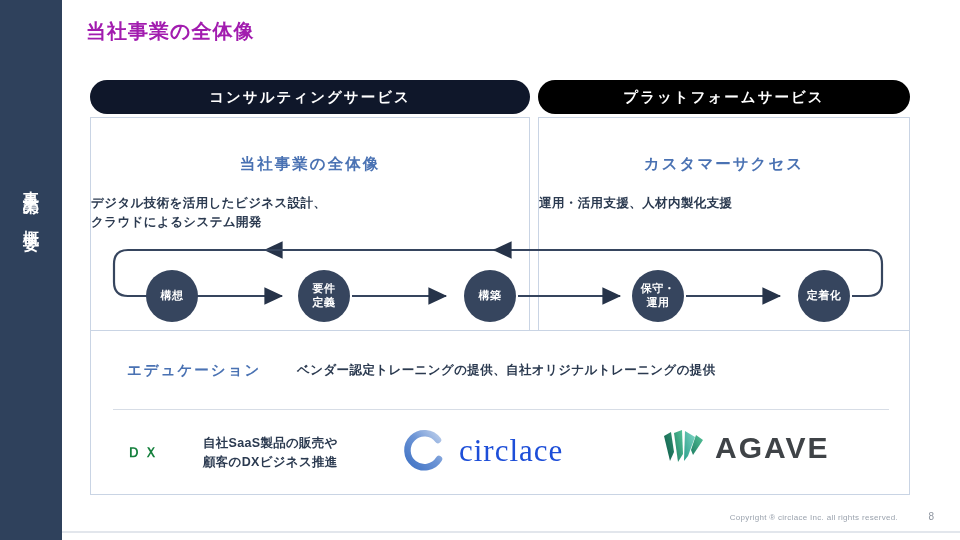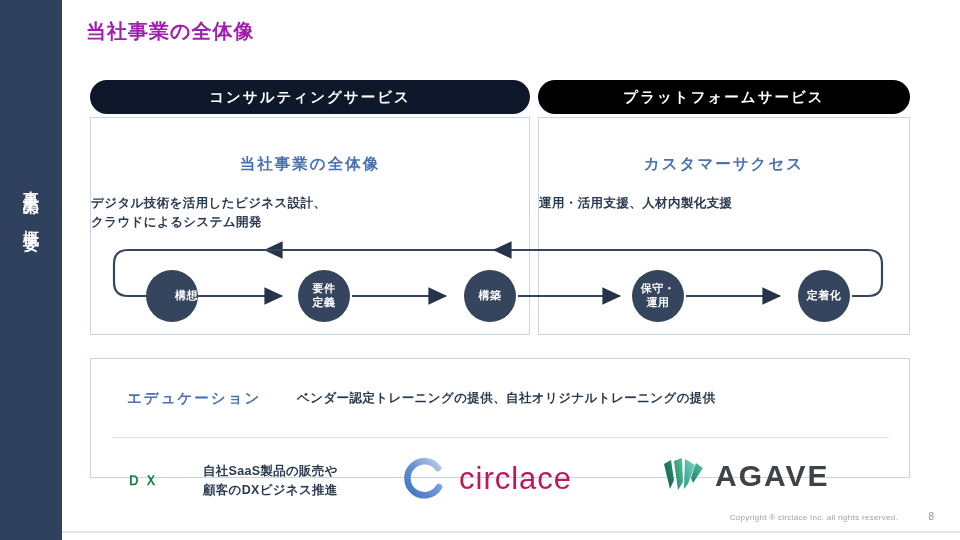--- a/index.html
+++ b/index.html
@@ -73,21 +73,21 @@
     background: #36455e;
     display: flex; align-items: center; justify-content: center;
     text-align: center;
     color: #ffffff; font-size: 11px; font-weight: 700; line-height: 1.25;
     letter-spacing: 0.5px;
   }
   .node span { display: block; }
 
   
   .panel-lower {
-    position: absolute; left: 90px; top: 358px; width: 820px; height: 120px;
+    position: absolute; left: 90px; top: 330px; width: 820px; height: 165px;
     border: 1px solid #c9d4e4; background: #ffffff;
   }
   .row-edu {
     position: absolute; left: 0; top: 0; width: 100%; height: 78px;
     display: flex; align-items: center;
   }
   .divider {
     position: absolute; left: 22px; top: 78px; width: 776px; height: 1px;
     background: #d7dde6;
   }
@@ -106,22 +106,22 @@
     margin-left: 36px; width: 76px;
     font-size: 14px; font-weight: 700; color: #15803d; letter-spacing: 3px;
   }
   .dx-text {
     font-size: 12.5px; font-weight: 700; color: #2b3a50;
     line-height: 1.5; letter-spacing: 0.3px;
   }
 
   .logo-circlace { position: absolute; left: 310px; top: 18px; display: flex; align-items: center; }
   .circlace-word {
-    font-size: 31px; color: #be185d; letter-spacing: 1px; margin-left: 12px;
-    font-family: Liberation Sans, sans-serif; font-weight: 400;
+    font-size: 31px; color: #1d4ed8; letter-spacing: 1px; margin-left: 12px;
+    font-family: Liberation Serif, serif; font-weight: 400;
   }
   .logo-agave { position: absolute; left: 570px; top: 18px; display: flex; align-items: center; }
   .agave-word {
     font-size: 30px; color: #3f4347; font-weight: 700; letter-spacing: 2px; margin-left: 8px;
     font-family: "Liberation Sans", sans-serif;
   }
 
   
   .footer-line {
     position: absolute; left: 62px; top: 531px; width: 898px; height: 2px; background: #e2e6ec;
@@ -182,21 +182,21 @@
       <line x1="98" y1="56" x2="192" y2="56" stroke="#36455e" stroke-width="2.2" marker-end="url(#arrowR)"></line>
       <line x1="262" y1="56" x2="356" y2="56" stroke="#36455e" stroke-width="2.2" marker-end="url(#arrowR)"></line>
       <line x1="428" y1="56" x2="530" y2="56" stroke="#36455e" stroke-width="2.2" marker-end="url(#arrowR)"></line>
       <line x1="596" y1="56" x2="690" y2="56" stroke="#36455e" stroke-width="2.2" marker-end="url(#arrowR)"></line>
 
       <path d="M 762 56 L 778 56 Q 792 56 792 42 L 792 24 Q 792 10 778 10 L 175 10" fill="none" stroke="#36455e" stroke-width="2.2" marker-end="url(#arrowL)"></path>
       <path d="M 400 10 L 38 10 Q 24 10 24 24 L 24 42 Q 24 56 38 56 L 62 56" fill="none" stroke="#36455e" stroke-width="2.2"></path>
       <path d="M 420 10 L 404 10" fill="none" stroke="#36455e" stroke-width="2.2" marker-end="url(#arrowL)"></path>
     </svg>
 
-    <div class="node" style="left:56px;  top:30px;justify-content:flex-end;">
+    <div class="node" style="left:56px;  top:30px;">
       <div>
           <span>構想</span>
         </div>
     </div>
     <div class="node" style="left:208px; top:30px;">
       <div>
         <span>要件</span>
         <span>定義</span>
       </div>
     </div>

